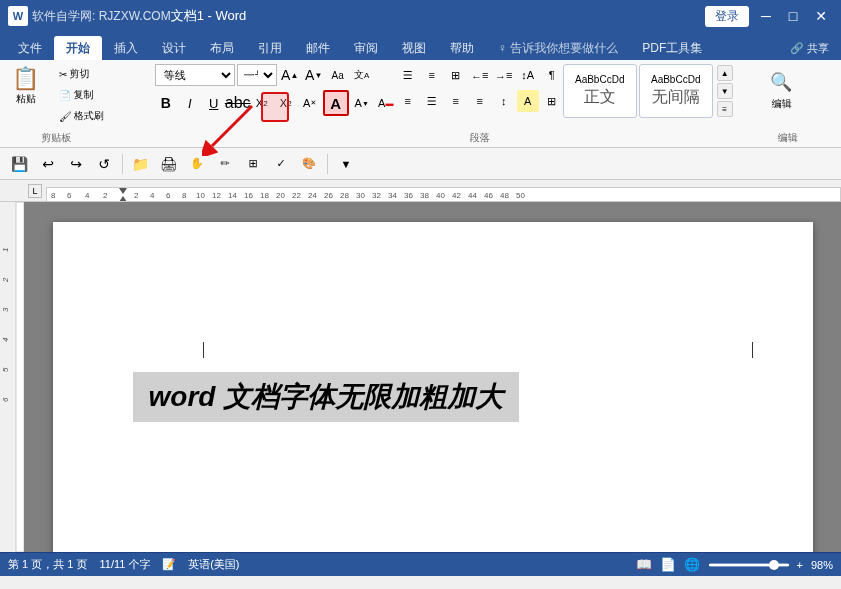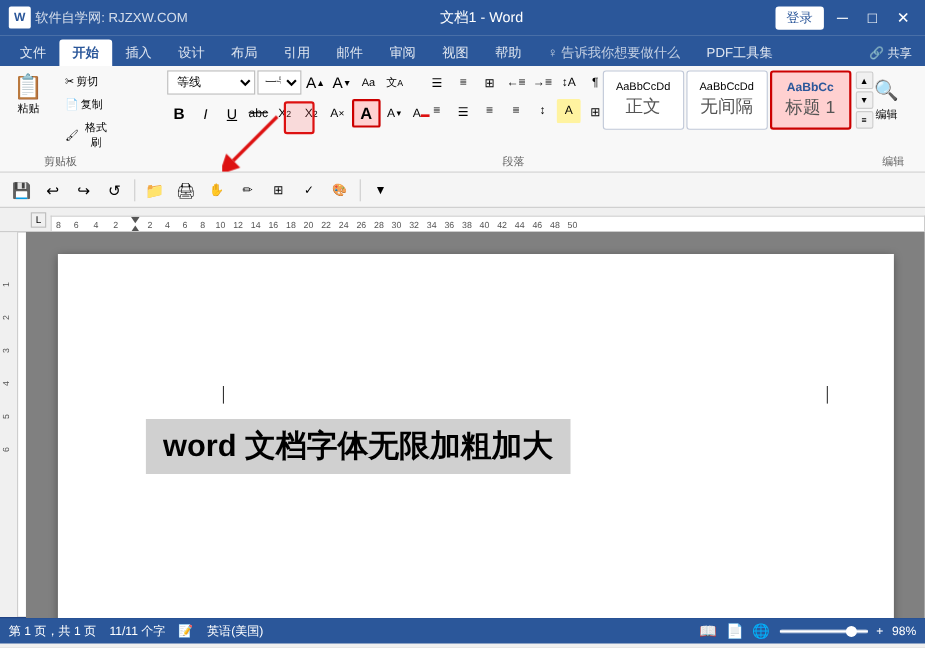--- a/index.html
+++ b/index.html
@@ -10,21 +10,21 @@
       background: #2b579a;
       height: 32px;
       display: flex;
       align-items: center;
       justify-content: space-between;
       padding: 0 8px;
       color: white;
     }
     #title-bar .left { display: flex; align-items: center; gap: 4px; }
     #title-bar .left .word-icon { width: 20px; height: 20px; background: #fff; color: #2b579a; font-weight: bold; font-size: 11px; display: flex; align-items: center; justify-content: center; border-radius: 2px; }
-    #title-bar .center { flex: 1; text-align: center; font-size: 13px; }
+    #title-bar .center { flex: 1; text-align: left; font-size: 13px; }
     #title-bar .right { display: flex; align-items: center; gap: 6px; }
     #title-bar .login-btn { background: #fff; color: #2b579a; border: none; padding: 2px 10px; border-radius: 3px; font-size: 12px; cursor: pointer; font-family: inherit; }
     #title-bar .win-btn { color: white; background: transparent; border: none; font-size: 14px; cursor: pointer; padding: 0 6px; }
 
     
     #ribbon-tabs {
       background: #2b579a;
       height: 28px;
       display: flex;
       align-items: flex-end;
@@ -425,21 +425,21 @@
         <button class="grow-btn" title="增大字号">A<sup style="font-size:8px;">▲</sup></button>
         <button class="shrink-btn" title="缩小字号">A<sub style="font-size:8px;">▼</sub></button>
         <button class="format-btn" style="font-size:10px;">Aa</button>
         <button class="format-btn" style="font-size:10px;">文<sup>A</sup></button>
       </div>
 
       <div class="font-row">
         <button class="format-btn" style="font-weight:bold; font-size:14px;">B</button>
         <button class="format-btn" style="font-style:italic; font-size:13px;">I</button>
         <button class="format-btn" style="text-decoration:underline; font-size:13px;">U</button>
-        <button class="format-btn" style="text-decoration:line-through; font-size:11px;">abc</button>
+        <button class="format-btn" style="text-decoration:line-through; font-size:16px;">abc</button>
         <button class="format-btn" style="font-size:11px;">X<sub>2</sub></button>
         <button class="format-btn" style="font-size:11px;">X<sup>2</sup></button>
         <button class="format-btn" style="font-size:11px;">A<span style="font-size:7px; vertical-align:super;">✕</span></button>
 
         <div style="position:relative;">
           <button class="format-btn highlighted" style="font-size:14px; font-weight:bold; position:relative; width:26px; height:26px;">
             <span style="font-weight:bold; font-size:15px;">A</span>
           </button>
         </div>
         <button class="format-btn" style="font-size:11px;">A<sub style="font-size:7px;">▼</sub></button>
@@ -477,24 +477,20 @@
   <div class="ribbon-group-wrapper" style="min-width: 200px;">
     <div class="ribbon-group-content">
       <div class="styles-container">
         <div class="style-box">
           <div class="preview" style="font-size:10px;">AaBbCcDd</div>
           <div class="name">正文</div>
         </div>
         <div class="style-box">
           <div class="preview" style="font-size:10px;">AaBbCcDd</div>
           <div class="name">无间隔</div>
-        </div>
-        <div class="style-box highlighted-style">
-          <div class="preview" style="font-size:11px; font-weight:bold; color:#2b579a;">AaBbCc</div>
-          <div class="name">标题 1</div>
         </div>
         <div class="style-scroll">
           <button class="style-scroll-btn">▲</button>
           <button class="style-scroll-btn">▼</button>
           <button class="style-scroll-btn">≡</button>
         </div>
       </div>
     </div>
   </div>
 
@@ -566,21 +562,21 @@
         <text x="405" y="10" font-size="8" fill="#555">42</text>
         <text x="421" y="10" font-size="8" fill="#555">44</text>
         <text x="437" y="10" font-size="8" fill="#555">46</text>
         <text x="453" y="10" font-size="8" fill="#555">48</text>
         <text x="469" y="10" font-size="8" fill="#555">50</text>
       </svg>
     </div>
   </div>
 </div>
 
-<div id="main-area" style="height: 350px;">
+<div id="main-area" style="height: 350px; font-style: italic;">
 
   <div id="left-ruler">
     <svg width="24" height="350">
       <rect width="24" height="350" fill="#f0f0f0"></rect>
       <rect x="16" width="8" height="350" fill="white" stroke="#ccc" stroke-width="1"></rect>
       <text x="8" y="50" font-size="8" fill="#555" transform="rotate(-90, 8, 50)">1</text>
       <text x="8" y="80" font-size="8" fill="#555" transform="rotate(-90, 8, 80)">2</text>
       <text x="8" y="110" font-size="8" fill="#555" transform="rotate(-90, 8, 110)">3</text>
       <text x="8" y="140" font-size="8" fill="#555" transform="rotate(-90, 8, 140)">4</text>
       <text x="8" y="170" font-size="8" fill="#555" transform="rotate(-90, 8, 170)">5</text>

